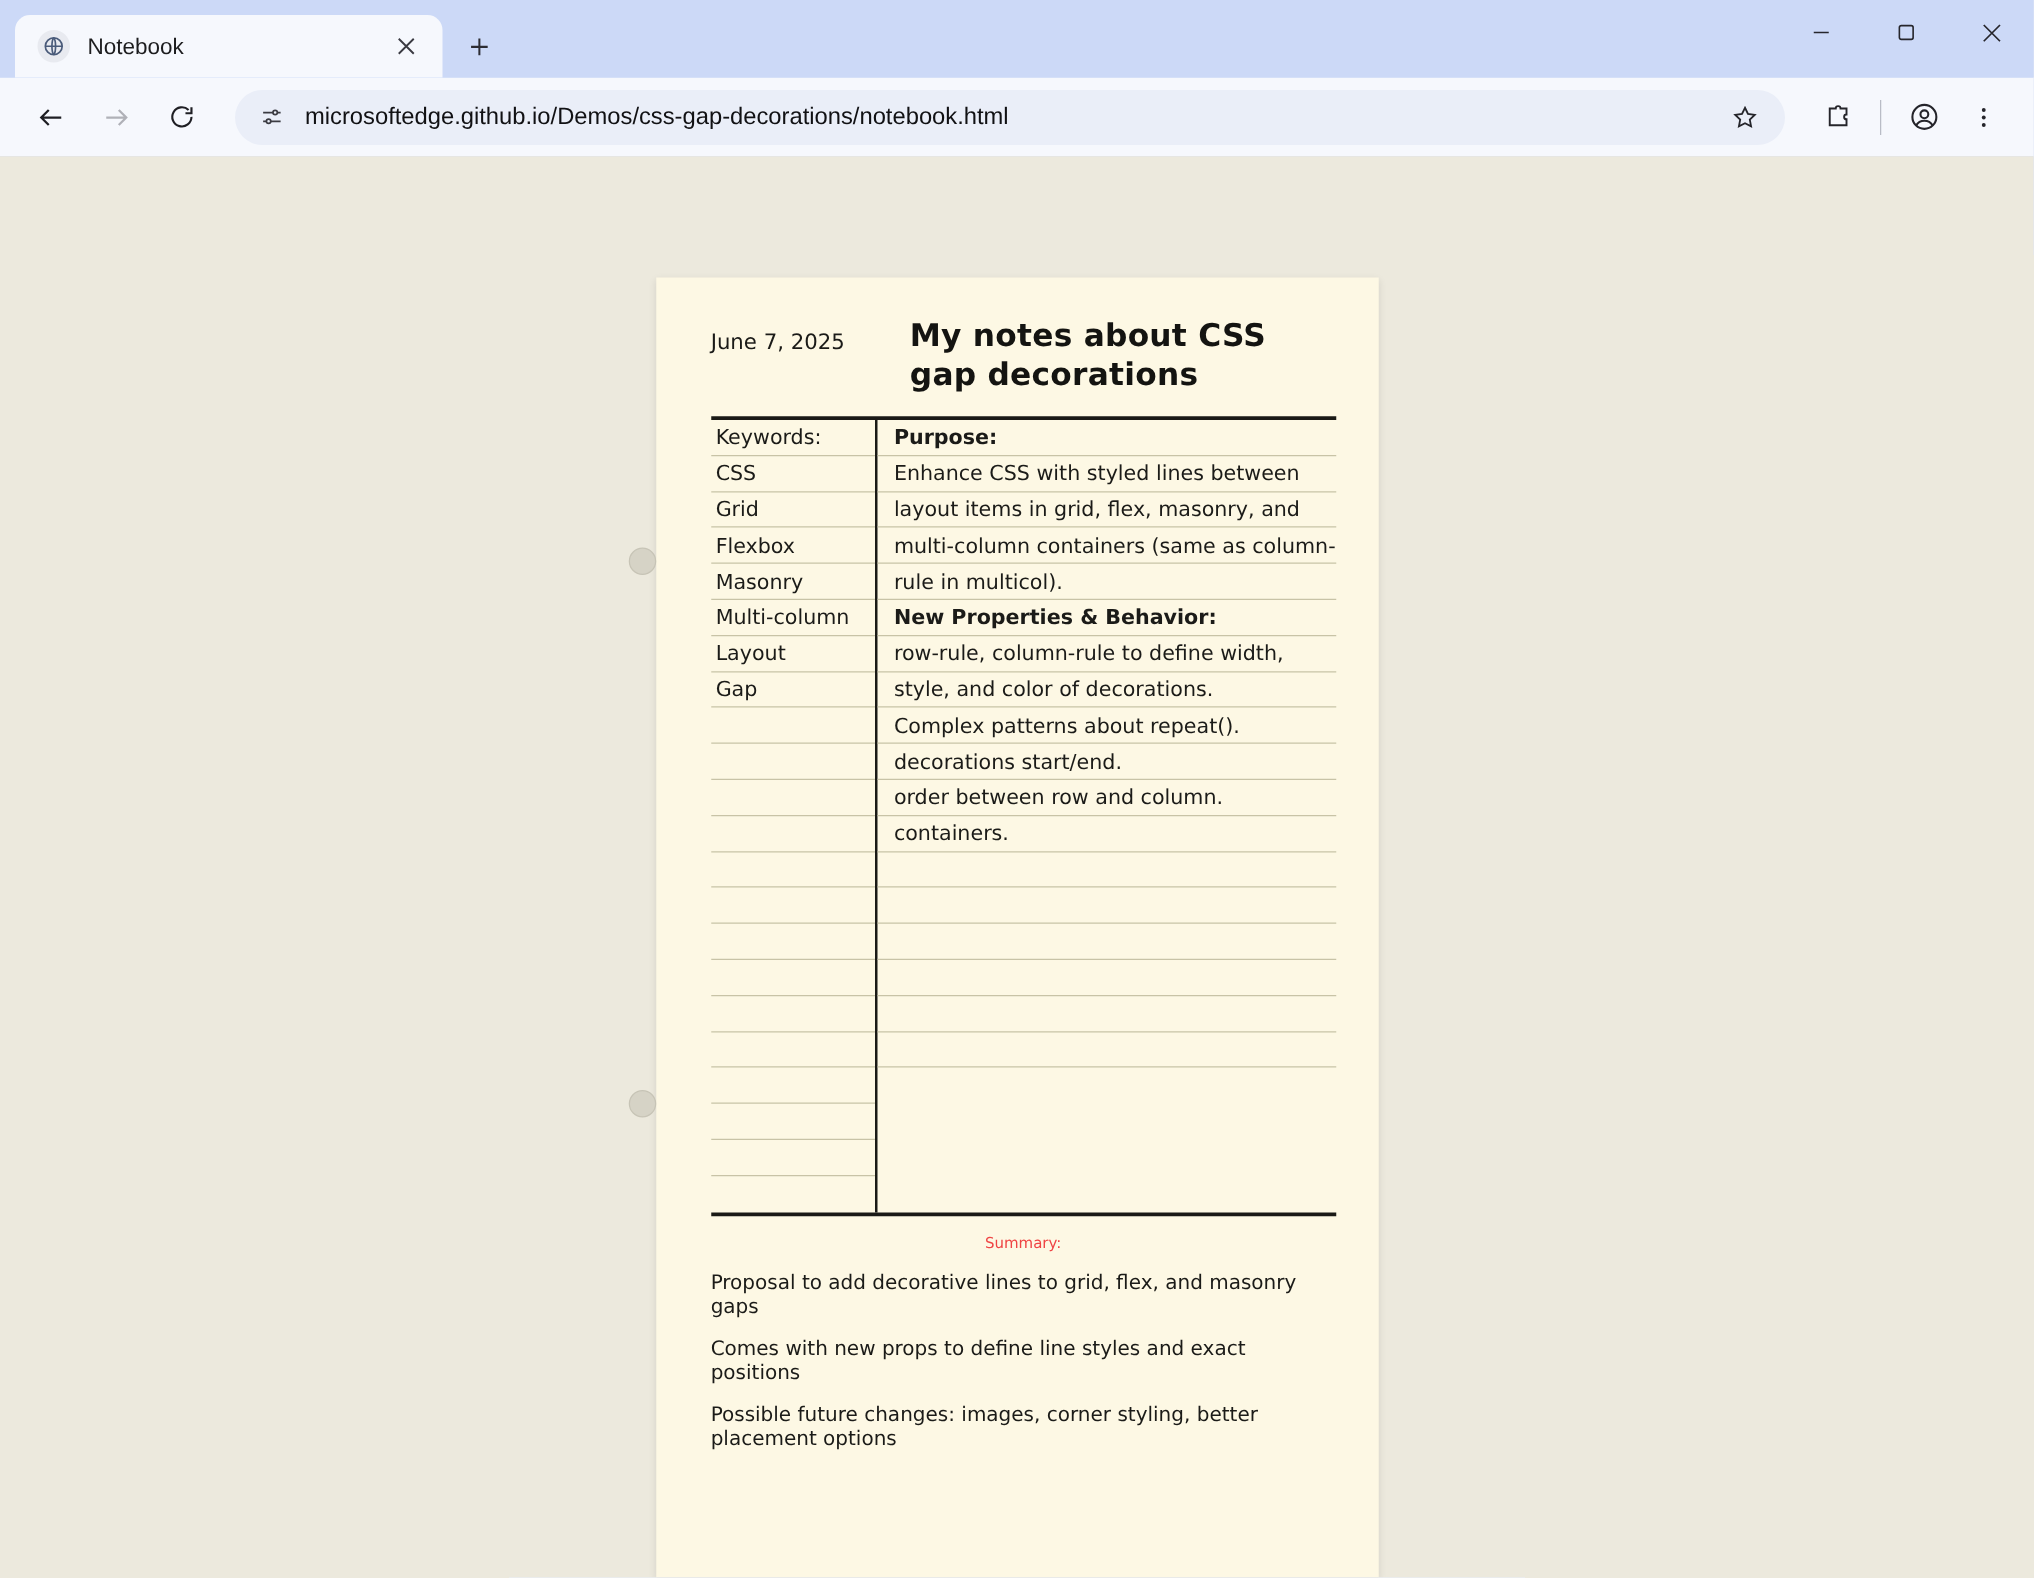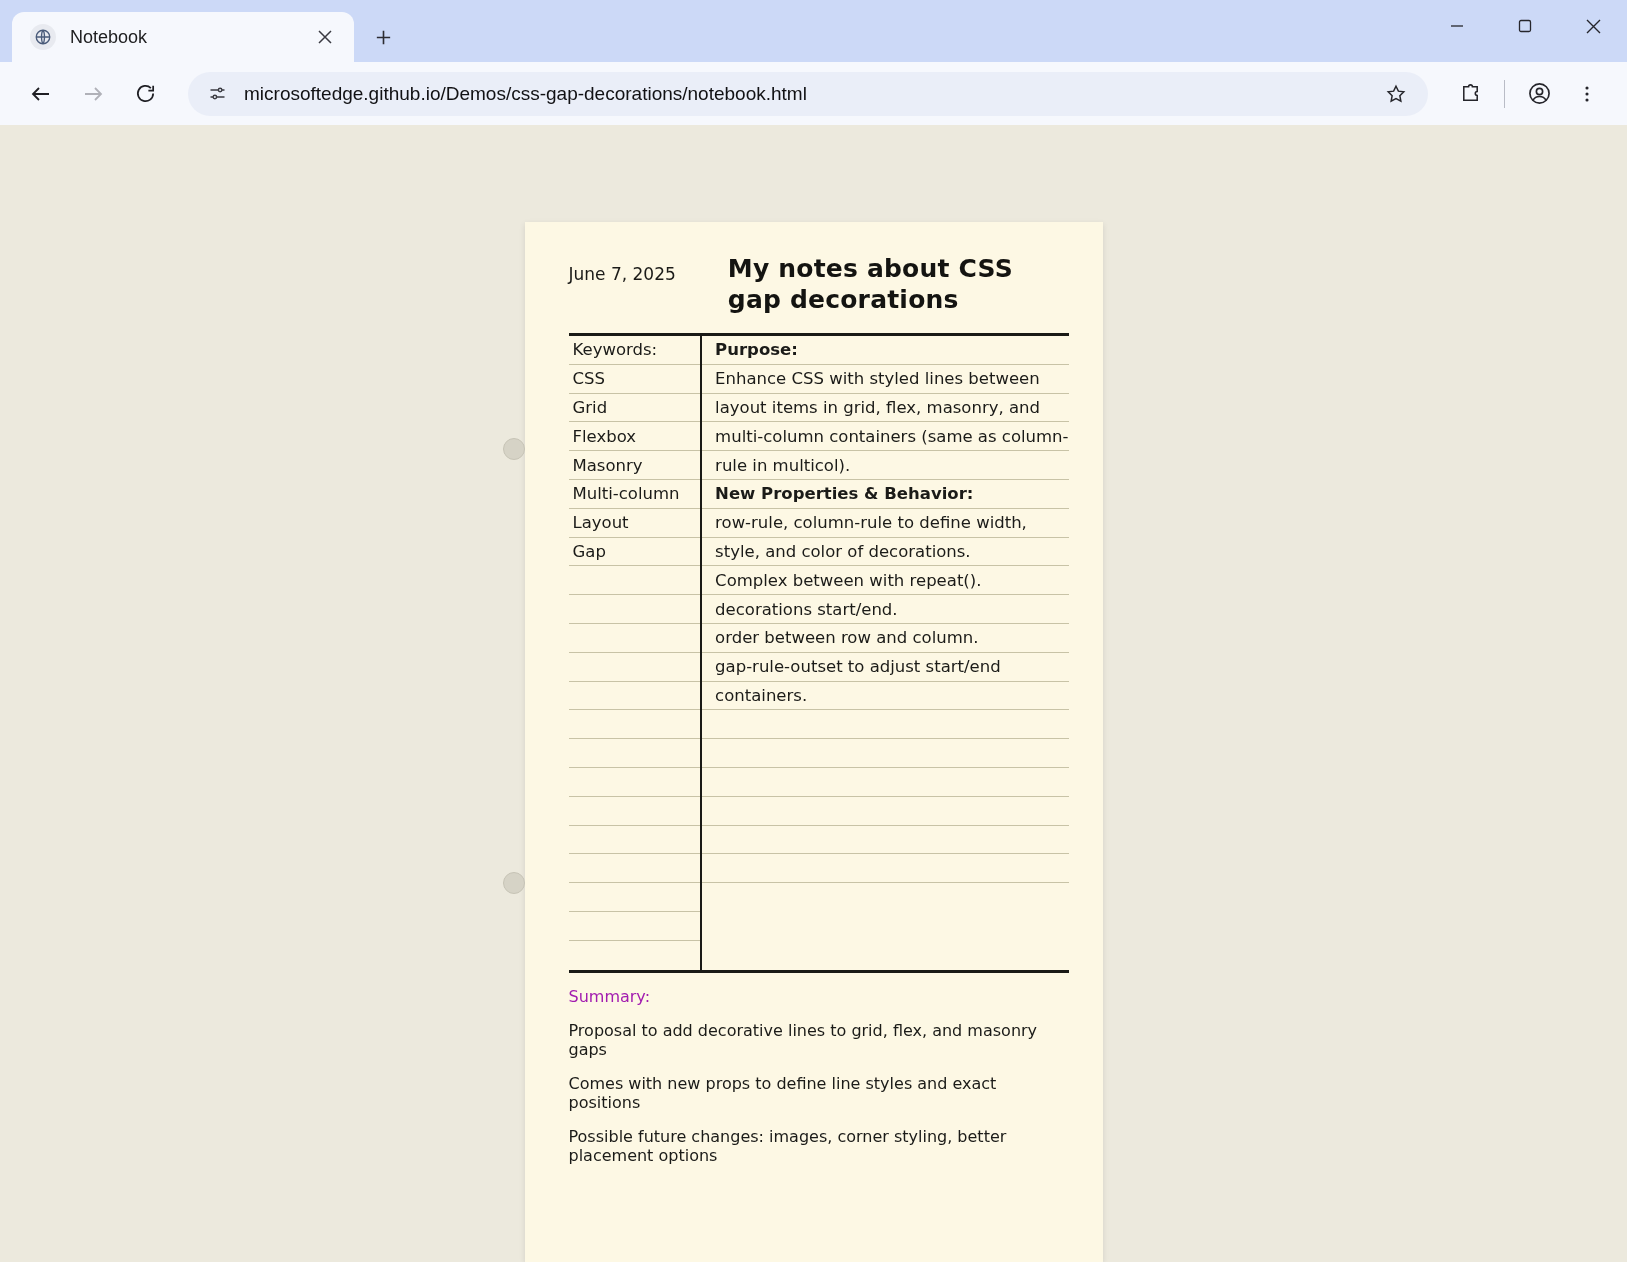--- a/index.html
+++ b/index.html
@@ -198,23 +198,24 @@
   }
   .col.right .cell { padding-left: 13px; }
   .cell.last { border-bottom: none; }
   .cell.bold { font-weight: 700; }
   .cell.empty { color: transparent; }
 
   .summary {
     padding-top: 14px;
   }
   .summary-label {
-    font-size: 16px;
-    color: #a21caf;
+    font-size: 12px;
+    color: #ef4444;
     margin-bottom: 15px;
+    text-align: center;
   }
   .summary-line {
     font-size: 16px;
     color: #1b1b18;
     margin-bottom: 15px;
   }
   .summary-line:last-child { margin-bottom: 4px; }
 </style>
 </head>
 <body>
@@ -358,24 +359,23 @@
             </div>
           <div class="col right" id="col-right">
               <div class="cell bold">Purpose:</div>
               <div class="cell">Enhance CSS with styled lines between</div>
               <div class="cell">layout items in grid, flex, masonry, and</div>
               <div class="cell">multi-column containers (same as column-</div>
               <div class="cell">rule in multicol).</div>
               <div class="cell bold">New Properties &amp; Behavior:</div>
               <div class="cell">row-rule, column-rule to define width,</div>
               <div class="cell">style, and color of decorations.</div>
-              <div class="cell">Complex between with repeat().</div>
+              <div class="cell">Complex patterns about repeat().</div>
               <div class="cell">decorations start/end.</div>
               <div class="cell">order between row and column.</div>
-              <div class="cell">gap-rule-outset to adjust start/end</div>
               <div class="cell">containers.</div>
               <div class="cell empty"></div>
               <div class="cell empty"></div>
               <div class="cell empty"></div>
               <div class="cell empty"></div>
               <div class="cell empty"></div>
               <div class="cell empty"></div>
               <div class="cell last empty"></div>
             </div>
         </div>

